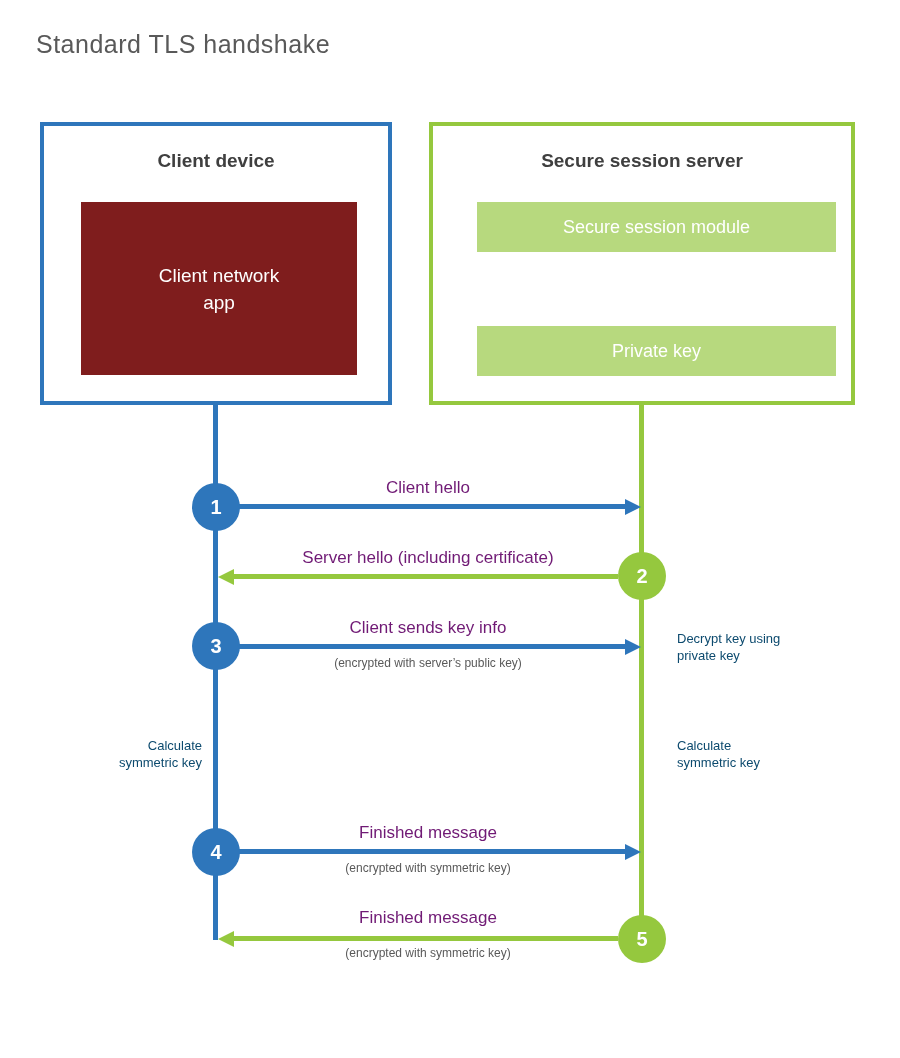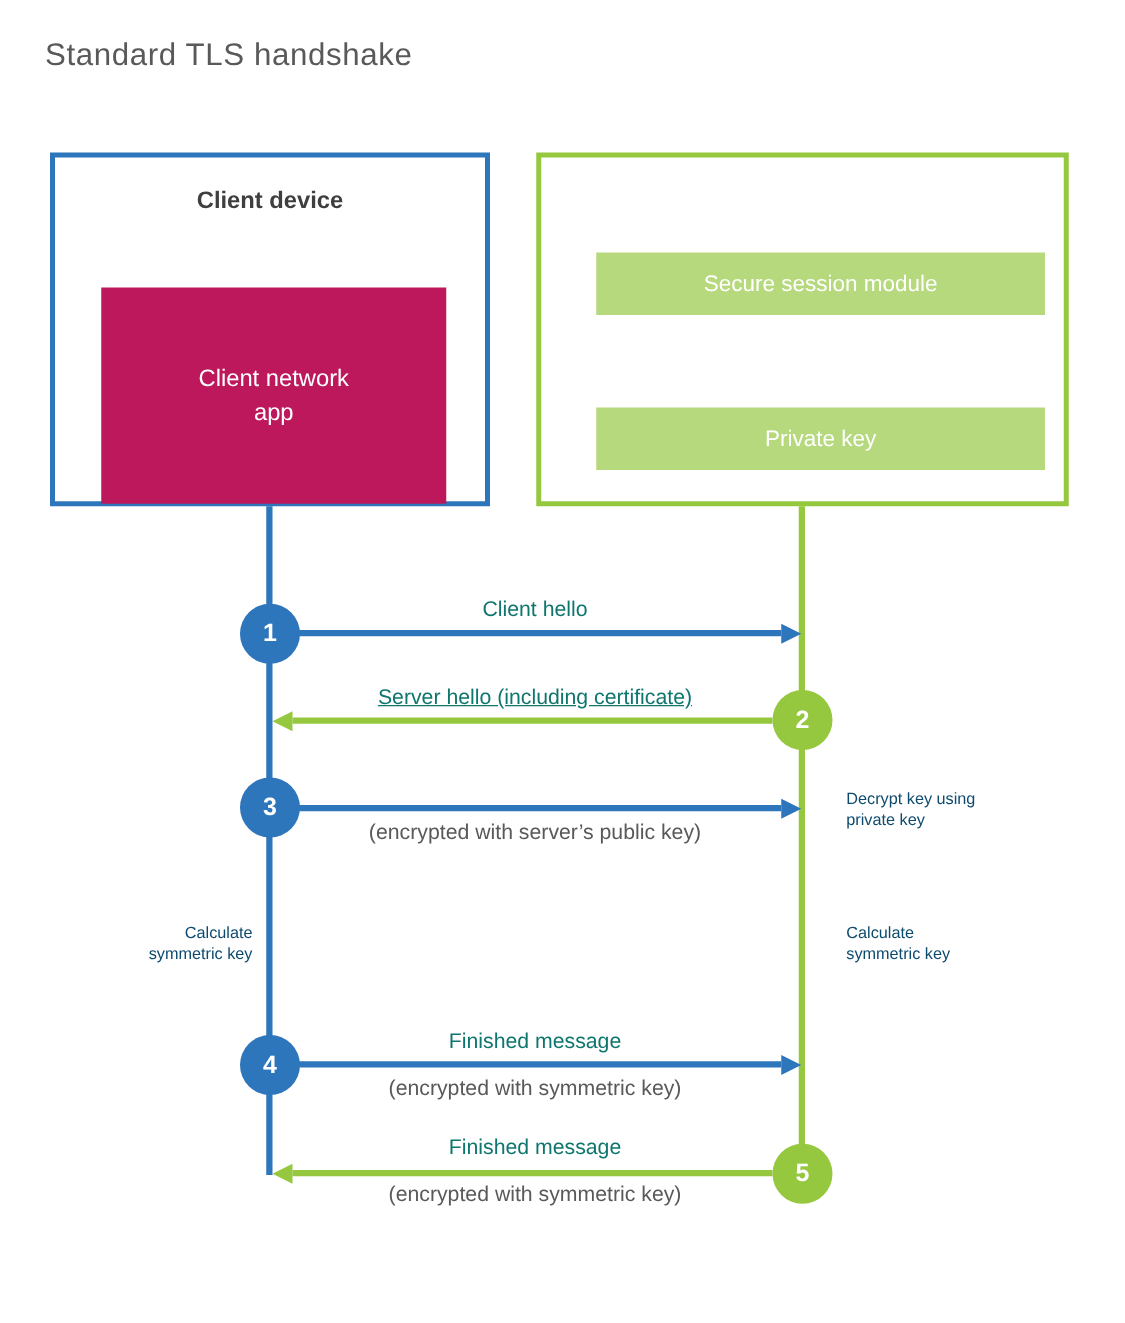--- a/index.html
+++ b/index.html
@@ -36,30 +36,29 @@
     left: 0; right: 0; top: 24px;
     text-align: center;
     font-size: 19px;
     font-weight: 700;
     color: #3f3f3f;
   }
   .client-app {
     position: absolute;
     left: 37px; top: 76px;
     width: 276px; height: 173px;
-    background: #be185d;
+    background: #7f1d1d;
     color: #ffffff;
     font-size: 19px;
     line-height: 27px;
     display: flex;
     align-items: center;
     justify-content: center;
     text-align: center;
     white-space: pre-line;
-    margin-top: 28px;
   }
   .server-bar {
     position: absolute;
     left: 44px;
     width: 359px; height: 50px;
     background: #b7d97e;
     color: #ffffff;
     font-size: 18px;
     display: flex;
     align-items: center;
@@ -98,22 +97,22 @@
   }
   .head-right.blue-head  { border-left: 16px solid #2e76bb; }
   .head-left.green-head  { border-right: 16px solid #95c83e; }
   
   .msg-label, .msg-sublabel {
     position: absolute;
     left: 238px;
     width: 380px;
     text-align: center;
   }
-  .msg-label   { font-size: 17px; color: #0f766e; }
-  .msg-sublabel{ font-size: 17px; color: #595959; }
+  .msg-label   { font-size: 17px; color: #701a75; }
+  .msg-sublabel{ font-size: 12px; color: #595959; }
   
   .side-note {
     position: absolute;
     font-size: 13px;
     line-height: 16.5px;
     color: #0c4a6e;
     white-space: pre-line;
   }
   .note-left  { right: 714px; text-align: right; }
   .note-right { left: 677px; text-align: left; }
@@ -125,44 +124,46 @@
 
   <h1 class="page-title">Standard TLS handshake</h1>
 
   <div class="actor-box client-box">
     <div class="box-title">Client device</div>
     <div class="client-app">Client network
 app</div>
   </div>
 
   <div class="actor-box server-box">
+    <div class="box-title">Secure session server</div>
     <div class="server-bar" style="top: 76px;">Secure session module</div>
     <div class="server-bar" style="top: 200px;">Private key</div>
   </div>
 
   <div class="vline blue-vline"></div>
   <div class="vline green-vline"></div>
 
   <div class="circle blue-circle" style="left: 192px; top: 483px;">
     <span>1</span>
   </div>
   <div class="msg-label" style="top: 478px;">Client hello</div>
   <div class="hline blue-bg" style="left: 239px; top: 504px; width: 386px;"></div>
   <div class="head-right blue-head" style="left: 625px; top: 499px;"></div>
 
   <div class="circle green-circle" style="left: 618px; top: 552px;">
     <span>2</span>
   </div>
-  <div class="msg-label" style="top: 548px; text-decoration: underline;">Server hello (including certificate)</div>
+  <div class="msg-label" style="top: 548px;">Server hello (including certificate)</div>
   <div class="hline green-bg" style="left: 234px; top: 574px; width: 384px;"></div>
   <div class="head-left green-head" style="left: 218px; top: 569px;"></div>
 
   <div class="circle blue-circle" style="left: 192px; top: 622px;">
     <span>3</span>
   </div>
+  <div class="msg-label" style="top: 618px;">Client sends key info</div>
   <div class="hline blue-bg" style="left: 239px; top: 644px; width: 386px;"></div>
   <div class="head-right blue-head" style="left: 625px; top: 639px;"></div>
   <div class="msg-sublabel" style="top: 656px;">(encrypted with server’s public key)</div>
   <div class="side-note note-right" style="top: 631px;">Decrypt key using
 private key</div>
 
   <div class="side-note note-left" style="top: 738px;">Calculate
 symmetric key</div>
   <div class="side-note note-right" style="top: 738px;">Calculate
 symmetric key</div>

